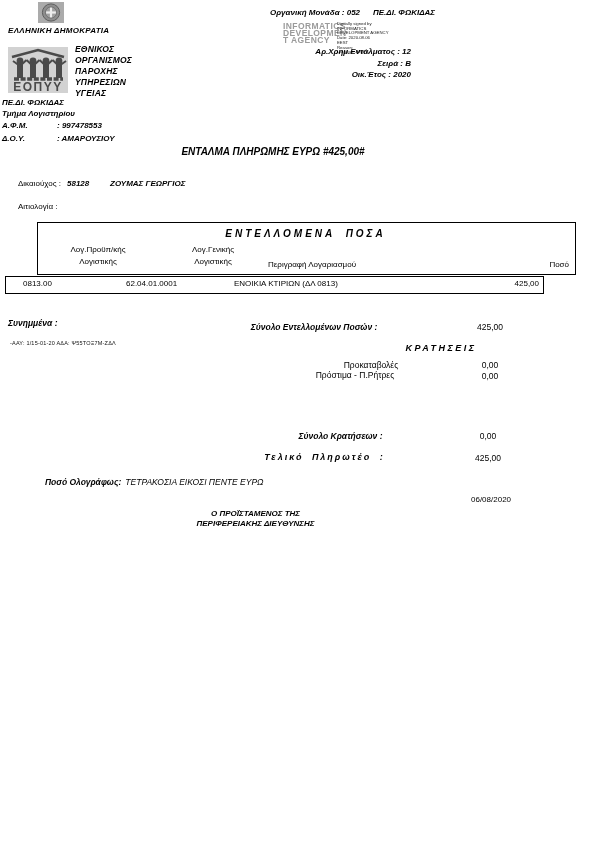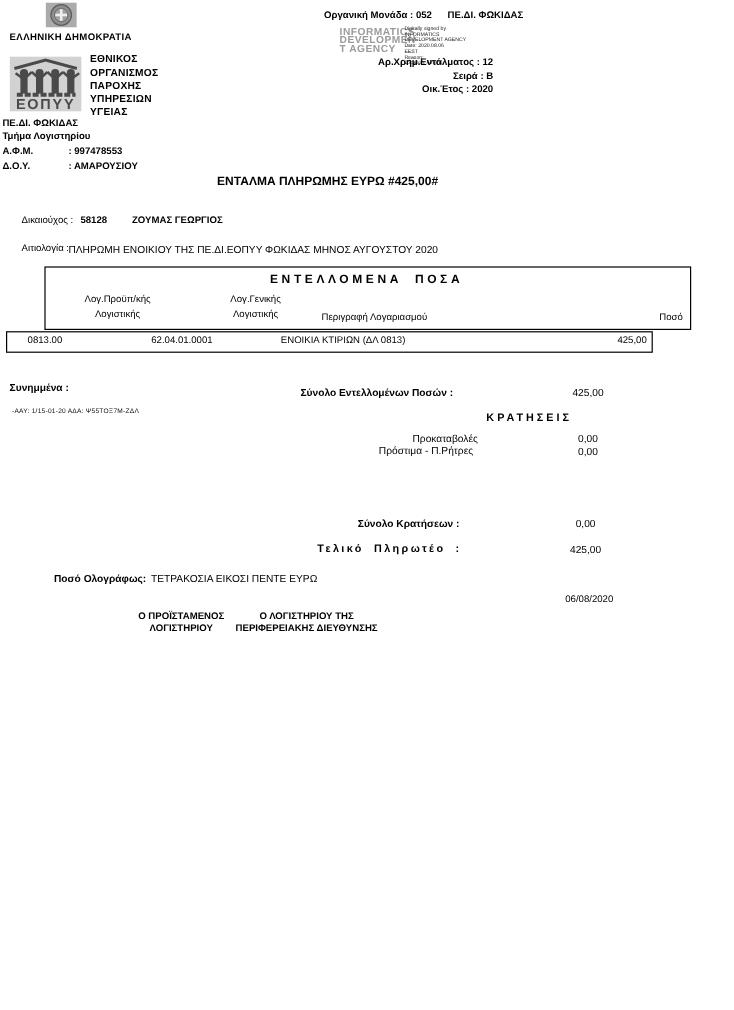--- a/index.html
+++ b/index.html
@@ -1,21 +1,21 @@
 <!DOCTYPE html>
 <html><head>
 <meta charset="utf-8">
 <style>
   html,body { margin:0; padding:0; background:#fff; }
   .page {
     position:relative; width:612px; height:842px; background:#ffffff;
     font-family:"Liberation Sans", sans-serif; color:#000; overflow:hidden;
   }
   .abs { position:absolute; white-space:nowrap; }
-  .b { font-weight:bold; }
+  .b { font-weight:bold;font-style:italic; }
   .fs8  { font-size:8px; }
   .fs85 { font-size:8.5px; }
   .fs9  { font-size:9px; }
   .fs10 { font-size:10px; }
   .right { text-align:center; }
   .center { text-align:center; }
 
   
   .republic { left:8px; top:26px; font-size:8px; letter-spacing:0.3px; }
   .org-lines { left:75px; top:44px; font-size:8.5px; line-height:11px; letter-spacing:0.2px; }
@@ -163,21 +163,20 @@
     <div>Οικ.Έτος : 2020</div>
   </div>
 
   <div class="abs b fs10 center doc-title">ΕΝΤΑΛΜΑ ΠΛΗΡΩΜΗΣ ΕΥΡΩ #425,00#</div>
 
   <div class="abs fs8 benef-label">Δικαιούχος :</div>
   <div class="abs b fs8 benef-code">58128</div>
   <div class="abs b fs8 benef-name">ΖΟΥΜΑΣ ΓΕΩΡΓΙΟΣ</div>
 
   <div class="abs fs8 just-label">Αιτιολογία :</div>
-  <div class="abs fs85 just-value">ΠΛΗΡΩΜΗ ΕΝΟΙΚΙΟΥ ΤΗΣ ΠΕ.ΔΙ.ΕΟΠΥΥ ΦΩΚΙΔΑΣ ΜΗΝΟΣ ΑΥΓΟΥΣΤΟΥ 2020</div>
 
   <div class="tbl-head">
     <div class="abs b fs10 center tbl-title">ΕΝΤΕΛΛΟΜΕΝΑ ΠΟΣΑ</div>
     <div class="abs fs8 center col1a">Λογ.Προϋπ/κής</div>
     <div class="abs fs8 center col1b">Λογιστικής</div>
     <div class="abs fs8 center col2a">Λογ.Γενικής</div>
     <div class="abs fs8 center col2b">Λογιστικής</div>
     <div class="abs fs8 col3">Περιγραφή Λογαριασμού</div>
     <div class="abs fs8 col4">Ποσό</div>
   </div>
@@ -207,22 +206,18 @@
 
   <div class="abs b fs9 right net-label">Τελικό Πληρωτέο :</div>
   <div class="abs fs85 right net-value">425,00</div>
 
   <div class="abs b fs85 words">
     <span>Ποσό Ολογράφως:</span><span class="val">ΤΕΤΡΑΚΟΣΙΑ ΕΙΚΟΣΙ ΠΕΝΤΕ ΕΥΡΩ</span>
   </div>
 
   <div class="abs fs8 date">06/08/2020</div>
 
-  <div class="abs b fs8 sig-a">
-    <div>Ο ΠΡΟΪΣΤΑΜΕΝΟΣ</div>
-    <div>ΛΟΓΙΣΤΗΡΙΟΥ</div>
-  </div>
   <div class="abs b fs8 sig-b">
-    <div>Ο ΛΟΓΙΣΤΗΡΙΟΥ ΤΗΣ</div>
+    <div>Ο ΠΡΟΪΣΤΑΜΕΝΟΣ ΤΗΣ</div>
     <div>ΠΕΡΙΦΕΡΕΙΑΚΗΣ ΔΙΕΥΘΥΝΣΗΣ</div>
   </div>
 
 </div>
 
 </body></html>

